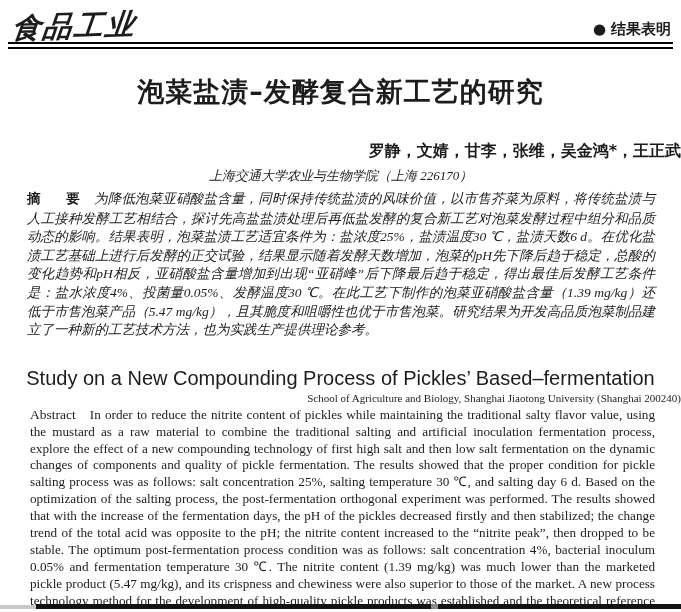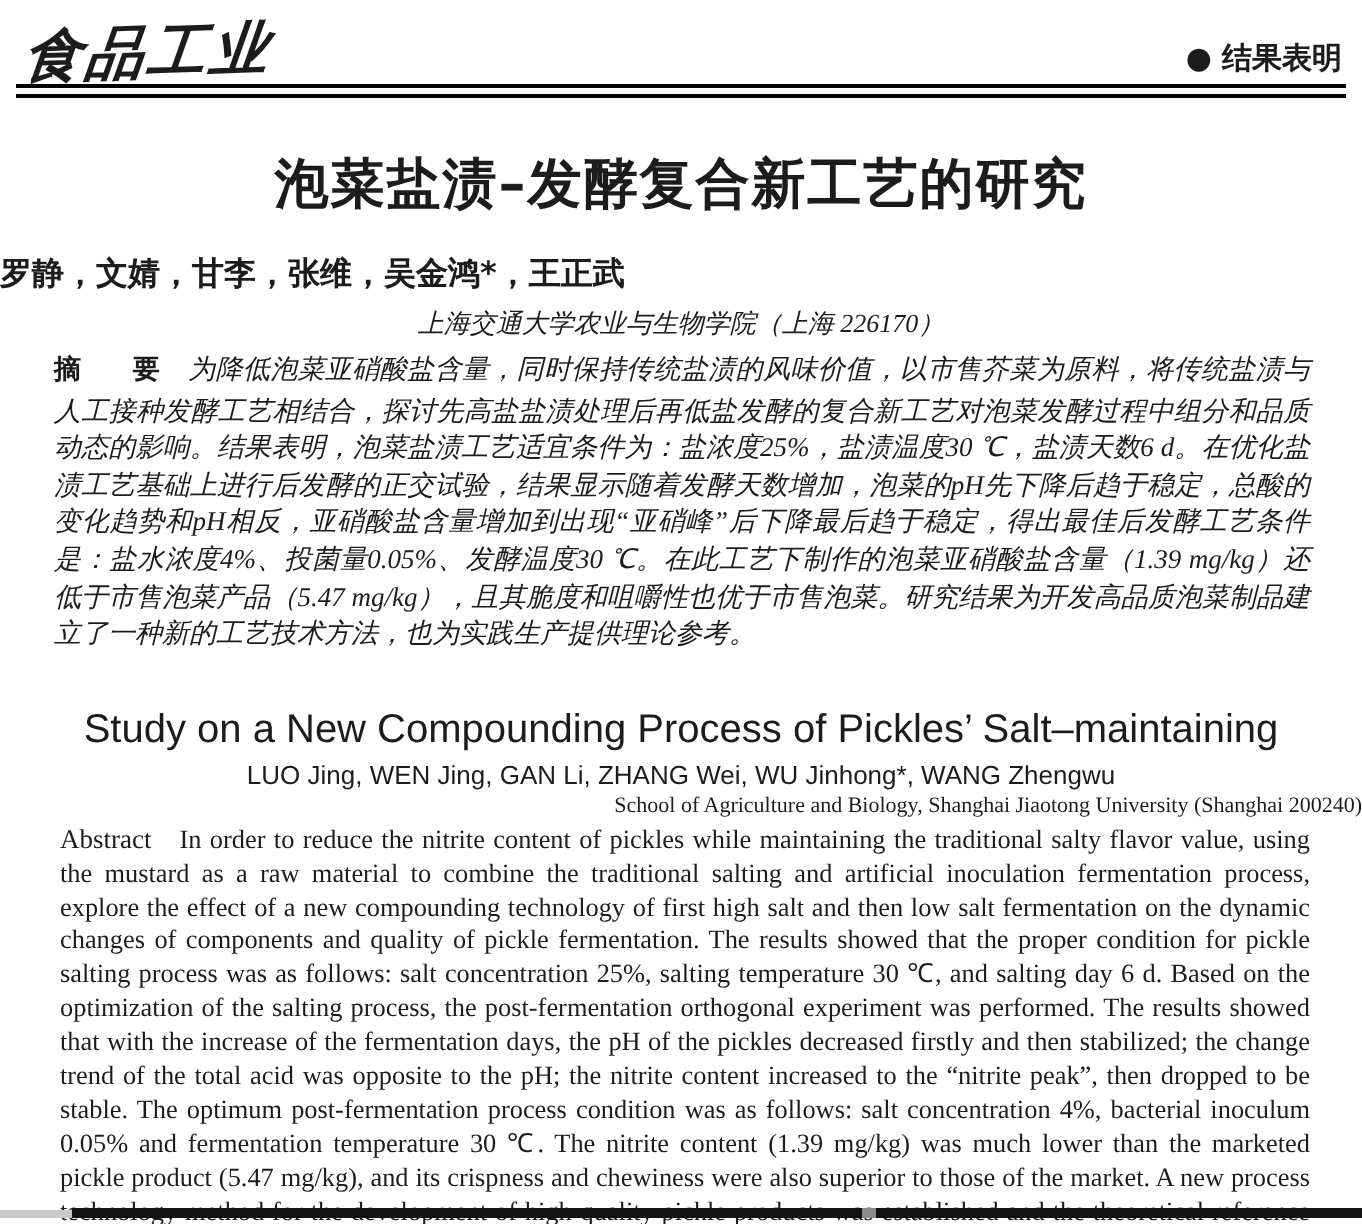--- a/index.html
+++ b/index.html
@@ -40,21 +40,21 @@
     height:3px;
   }
 
   
   .cn-title {
     text-align:center; margin-top:25px;
     font-family:"DejaVu Sans", sans-serif;
     font-size:27px; font-weight:600; letter-spacing:1px;
   }
   .cn-authors {
-    text-align:left; margin-top:17px;
+    text-align:right; margin-top:31px;
     font-family:"DejaVu Sans", sans-serif;
     font-size:16px; font-weight:bold;
   }
   .cn-affil {
     text-align:center; margin-top:5px;
     font-size:13px; font-style:italic;
   }
   .cn-abstract {
     margin:5px 26px 0 27px;
     font-size:13.5px; line-height:18.6px;
@@ -126,23 +126,22 @@
 
   <div class="cn-authors">罗静，文婧，甘李，张维，吴金鸿*，王正武</div>
 
   <div class="cn-affil">上海交通大学农业与生物学院（上海 226170）</div>
 
   <p class="cn-abstract" style="margin-top:5px;margin-bottom:0;">
     <span class="cn-label">摘　要</span><span>为降低泡菜亚硝酸盐含量，同时保持传统盐渍的风味价值，以市售芥菜为原料，将传统盐渍与人工接种发酵工艺相结合，探讨先高盐盐渍处理后再低盐发酵的复合新工艺对泡菜发酵过程中组分和品质动态的影响。结果表明，泡菜盐渍工艺适宜条件为：盐浓度25%，盐渍温度30 ℃，盐渍天数6 d。在优化盐渍工艺基础上进行后发酵的正交试验，结果显示随着发酵天数增加，泡菜的pH先下降后趋于稳定，总酸的变化趋势和pH相反，亚硝酸盐含量增加到出现“亚硝峰”后下降最后趋于稳定，得出最佳后发酵工艺条件是：盐水浓度4%、投菌量0.05%、发酵温度30 ℃。在此工艺下制作的泡菜亚硝酸盐含量（1.39 mg/kg）还低于市售泡菜产品（5.47 mg/kg），且其脆度和咀嚼性也优于市售泡菜。研究结果为开发高品质泡菜制品建立了一种新的工艺技术方法，也为实践生产提供理论参考。</span>
   </p>
 
 
-  <h2 class="en-title" style="margin-bottom:0;">Study on a New Compounding Process of Pickles’ Salt–maintaining</h2>
+  <h2 class="en-title" style="margin-bottom:0;">Study on a New Compounding Process of Pickles’ Based–fermentation</h2>
 
-  <div class="en-authors">LUO Jing, WEN Jing, GAN Li, ZHANG Wei, WU Jinhong*, WANG Zhengwu</div>
 
   <div class="en-affil">School of Agriculture and Biology, Shanghai Jiaotong University (Shanghai 200240)</div>
 
   <p class="en-abstract" style="margin-bottom:0;">
     <span class="en-label">Abstract</span><span>In order to reduce the nitrite content of pickles while maintaining the traditional salty flavor value, using the mustard as a raw material to combine the traditional salting and artificial inoculation fermentation process, explore the effect of a new compounding technology of first high salt and then low salt fermentation on the dynamic changes of components and quality of pickle fermentation. The results showed that the proper condition for pickle salting process was as follows: salt concentration 25%, salting temperature 30 ℃, and salting day 6 d. Based on the optimization of the salting process, the post-fermentation orthogonal experiment was performed. The results showed that with the increase of the fermentation days, the pH of the pickles decreased firstly and then stabilized; the change trend of the total acid was opposite to the pH; the nitrite content increased to the “nitrite peak”, then dropped to be stable. The optimum post-fermentation process condition was as follows: salt concentration 4%, bacterial inoculum 0.05% and fermentation temperature 30 ℃. The nitrite content (1.39 mg/kg) was much lower than the marketed pickle product (5.47 mg/kg), and its crispness and chewiness were also superior to those of the market. A new process technology method for the development of high-quality pickle products was established and the theoretical reference for practical production was provided.</span>
   </p>
 
   <div class="bottom-bar">
     <span class="bb-gray"></span>
     <span class="bb-black1"></span>

